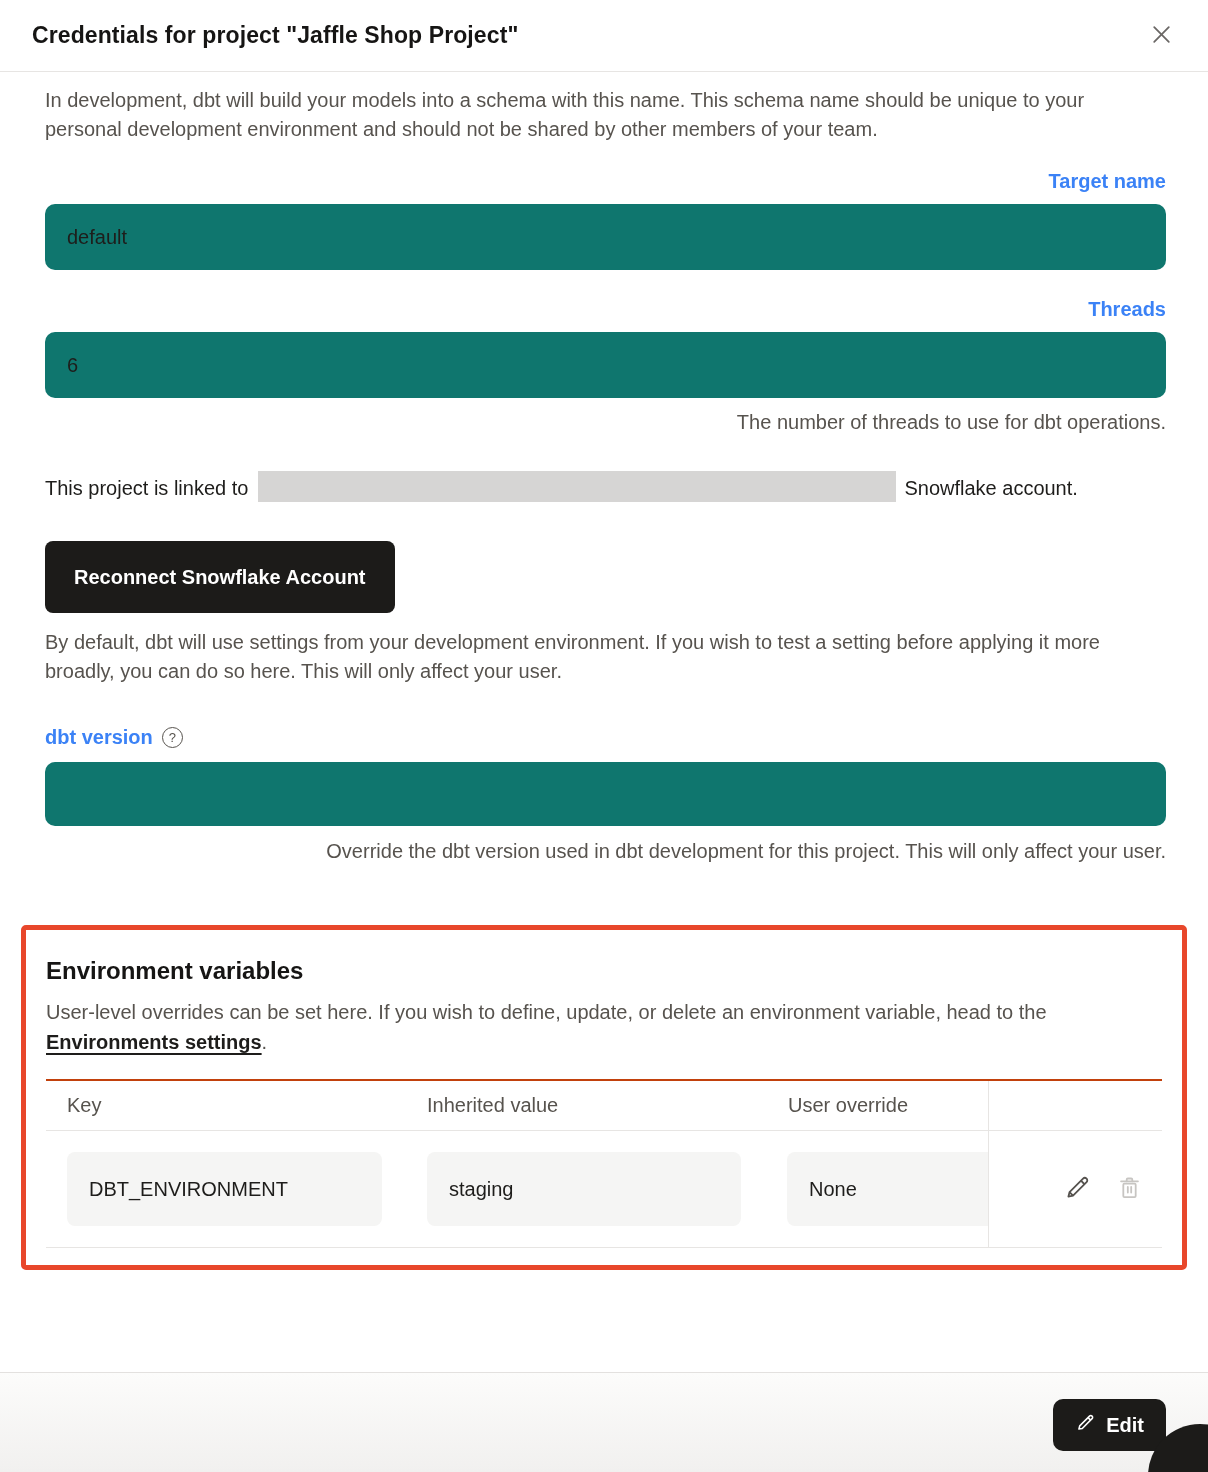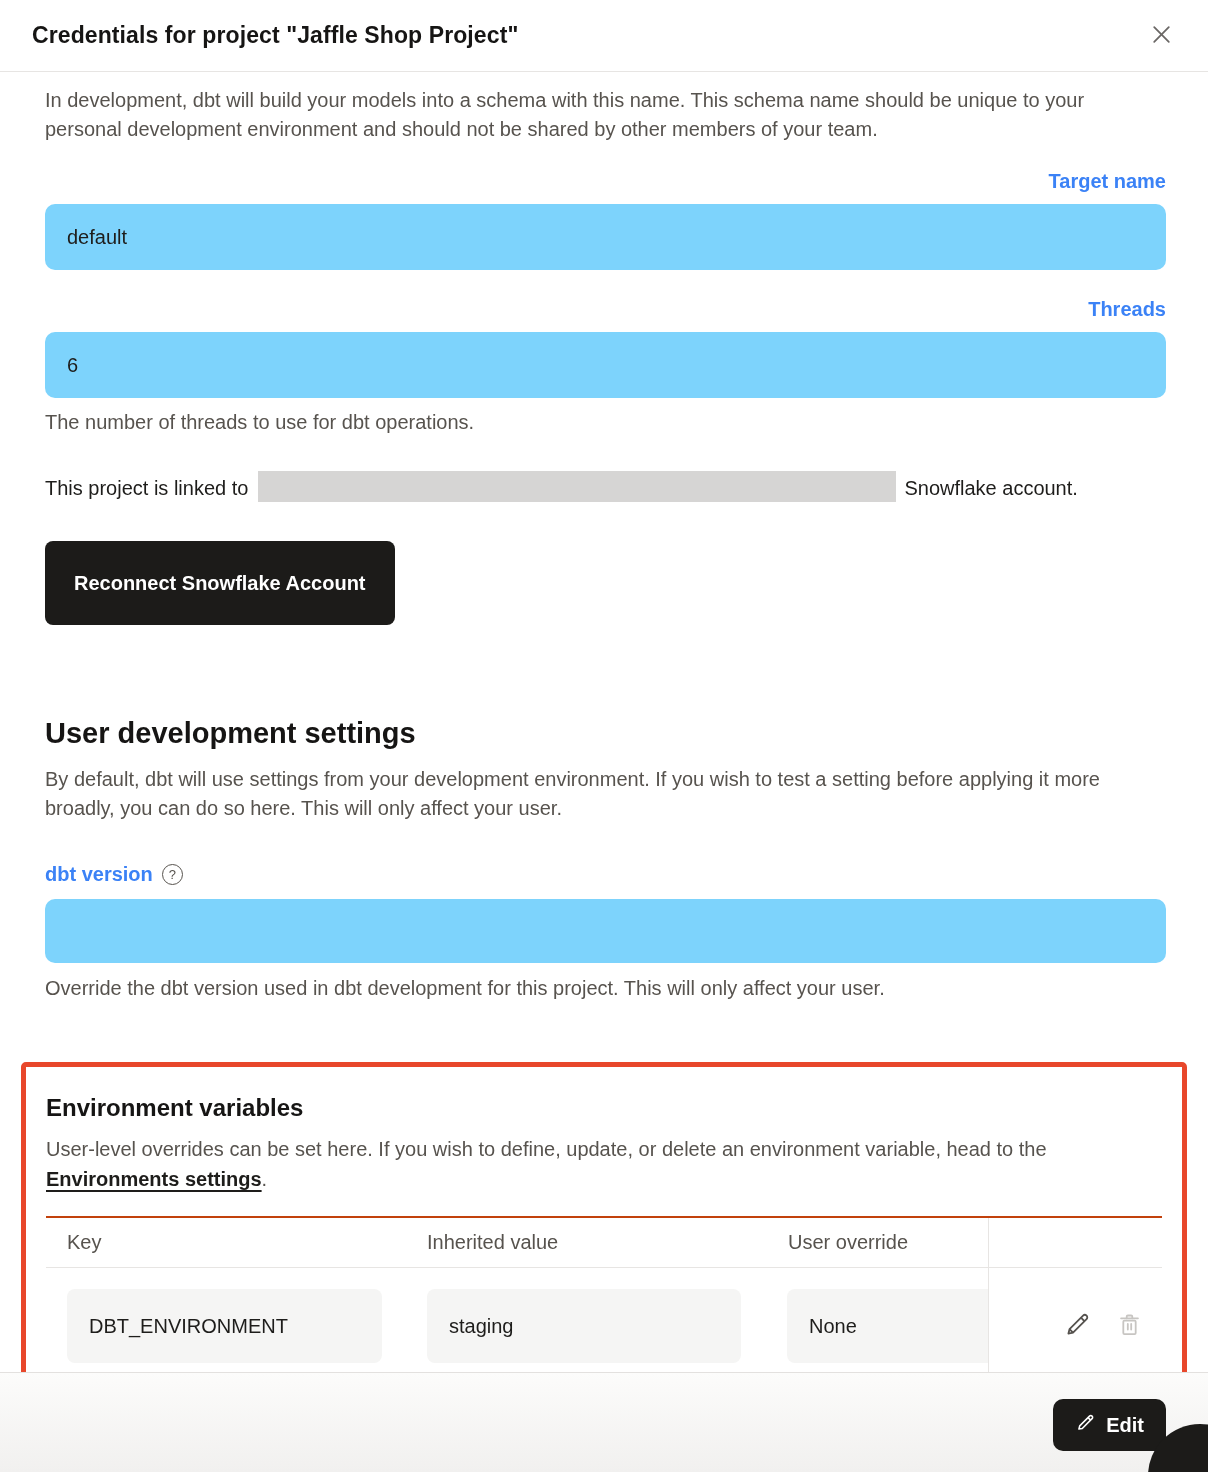--- a/index.html
+++ b/index.html
@@ -23,37 +23,37 @@
     background: none; border: none; cursor: pointer; color: #6a6765;
   }
 
   
   .content { padding: 0 42px 0 45px; }
   .intro { margin-top: 14px; font-size: 20px; line-height: 29px; color: #57534e; }
 
   .field-label { margin-top: 26px; font-size: 20px; font-weight: 700; color: #3b82f6; text-align: right; }
   .text-input {
     display: block; width: 100%; margin-top: 11px; height: 66px;
-    background: #7dd3fc; border: none; border-radius: 10px;
+    background: #0f766e; border: none; border-radius: 10px;
     font-family: inherit; font-size: 20px; color: #1e1d1b; padding: 0 22px; outline: none;
   }
-  .help-text { margin-top: 13px; font-size: 20px; color: #57534e; }
+  .help-text { margin-top: 13px; font-size: 20px; color: #57534e; text-align: right; }
 
   .linked { margin-top: 36px; font-size: 20px; line-height: 37px; color: #1e1d1b; }
   .redact {
     display: inline-block; width: 638px; height: 31px; background: #d6d5d4;
     vertical-align: -7px; margin: 0 8px 0 10px;
   }
 
   .btn-black {
     display: inline-flex; align-items: center; gap: 10px;
     background: #1c1b19; color: #ffffff; border: none; border-radius: 8px;
     font-family: inherit; font-size: 20px; font-weight: 700; cursor: pointer;
   }
-  .btn-reconnect { margin-top: 34px; height: 84px; padding: 0 29px; }
+  .btn-reconnect { margin-top: 34px; height: 72px; padding: 0 29px; }
 
   .h2 { margin-top: 92px; font-size: 29px; font-weight: 600; color: #161514; }
   .section-desc { margin-top: 15px; font-size: 20px; line-height: 29px; color: #57534e; }
 
   .dbt-label-row { margin-top: 40px; display: flex; align-items: center; gap: 9px; }
   .help-circle {
     width: 21px; height: 21px; border: 1.6px solid #57534e; border-radius: 50%;
     display: inline-flex; align-items: center; justify-content: center;
     font-size: 13px; color: #57534e; font-weight: 400; cursor: pointer; background: none;
   }
@@ -140,21 +140,20 @@
     <div class="field-label" style="margin-top:28px">Threads</div>
     <input class="text-input" type="text" value="6" style="">
     <p class="help-text">The number of threads to use for dbt operations.</p>
 
     <p class="linked"><span>This project is linked to</span><span class="redact"></span><span>Snowflake account.</span></p>
 
     <button class="btn-black btn-reconnect">
       <span>Reconnect Snowflake Account</span>
     </button>
 
-    <h2 class="h2">User development settings</h2>
     <p class="section-desc">By default, dbt will use settings from your development environment. If you wish to test a setting before applying it more broadly, you can do so here. This will only affect your user.</p>
 
     <div class="dbt-label-row">
       <div class="field-label" style="margin-top:0">dbt version</div>
       <span class="help-circle">?</span>
     </div>
     <input class="text-input input-short" type="text" value="" style="">
     <p class="help-text" style="margin-top:14px">Override the dbt version used in dbt development for this project. This will only affect your user.</p>
 
     <div class="env-box">

